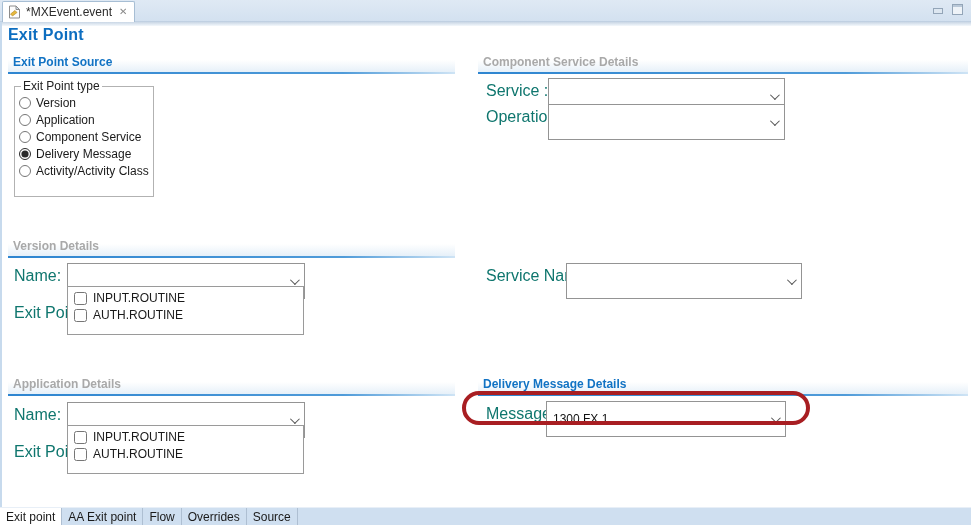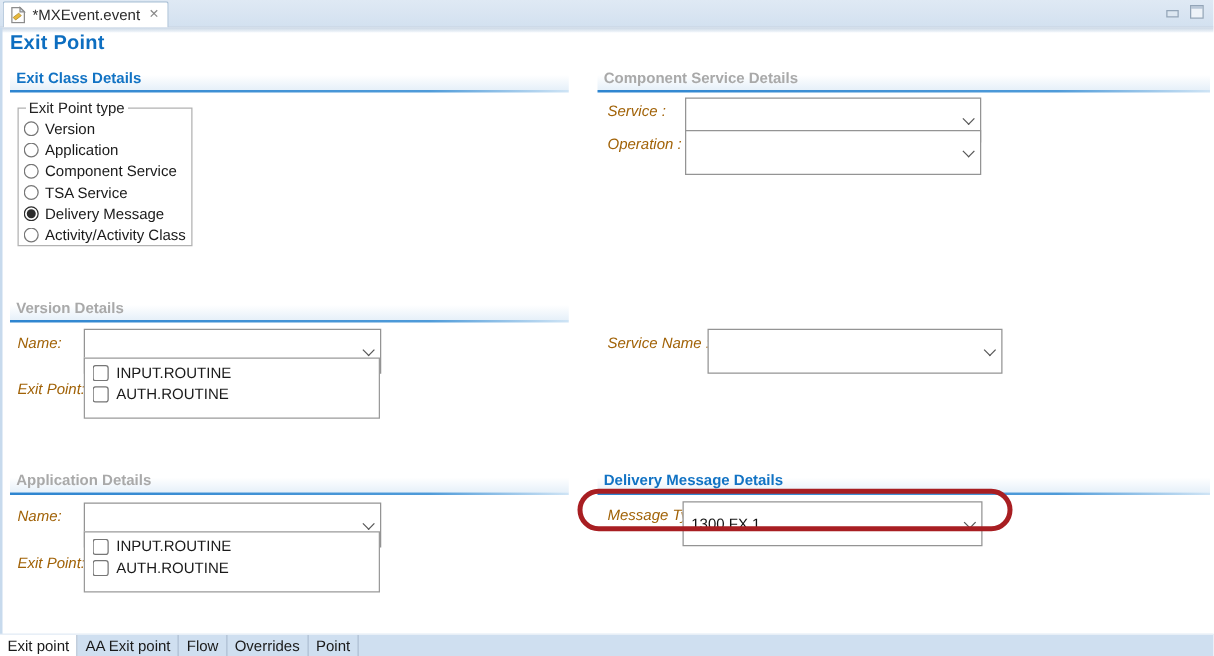--- a/index.html
+++ b/index.html
@@ -59,21 +59,21 @@
     font-weight:bold; font-size:12px; padding:3px 0 0 5px;
   }
   .section-head::after {
     content:""; position:absolute; left:0; right:0; bottom:-2px; height:2px;
     background:linear-gradient(to right,#2e85d0 0%,#4f9bd9 75%,#cfe4f5 100%);
   }
   .section-head.enabled  { color:#1273c4; }
   .section-head.disabled { color:#a9a9a9; }
 
   
-  .fld-label { position:absolute; font-size:12px; color:#a16207; white-space:nowrap;font-style:italic; }
+  .fld-label { position:absolute; font-size:16px; color:#0f766e; white-space:nowrap; }
 
   .combo {
     position:absolute; height:36px; background:#fff;
     border:1px solid #949494;
     display:flex; align-items:center; justify-content:space-between;
     padding:0 7px 0 6px; font-size:12px; color:#111; cursor:default;
   }
   .chev {
     width:7px; height:7px; border-right:1.4px solid #555; border-bottom:1.4px solid #555;
     transform:rotate(45deg) translateY(-2px); flex:0 0 auto;
@@ -132,43 +132,39 @@
       <span class="min-icon"></span>
       <span class="max-icon"></span>
     </div>
   </div>
   <div class="tabbar-strip"></div>
   <div class="left-edge"></div>
 
   <div class="page-title">Exit Point</div>
 
   <div class="section-head enabled" style="left:8px; top:52px; width:447px;">
-    <span>Exit Class Details</span>
+    <span>Exit Point Source</span>
   </div>
   <div class="section-head disabled" style="left:478px; top:52px; width:490px;">
     <span>Component Service Details</span>
   </div>
 
   <fieldset class="type-group">
     <legend>Exit Point type</legend>
     <label class="radio-row">
       <input type="radio" name="exit-point-type" style="">
       <span>Version</span>
     </label>
     <label class="radio-row">
       <input type="radio" name="exit-point-type" style="">
       <span>Application</span>
     </label>
     <label class="radio-row">
       <input type="radio" name="exit-point-type" style="">
       <span>Component Service</span>
-    </label>
-    <label class="radio-row">
-      <input type="radio" name="exit-point-type" style="">
-      <span>TSA Service</span>
     </label>
     <label class="radio-row">
       <input type="radio" name="exit-point-type" checked="" style="">
       <span>Delivery Message</span>
     </label>
     <label class="radio-row">
       <input type="radio" name="exit-point-type" style="">
       <span>Activity/Activity Class</span>
     </label>
   </fieldset>
@@ -249,17 +245,17 @@
     <div class="btab">
       <span>AA Exit point</span>
     </div>
     <div class="btab">
       <span>Flow</span>
     </div>
     <div class="btab">
       <span>Overrides</span>
     </div>
     <div class="btab">
-      <span>Point</span>
+      <span>Source</span>
     </div>
   </div>
 
 </div>
 
 </body></html>

